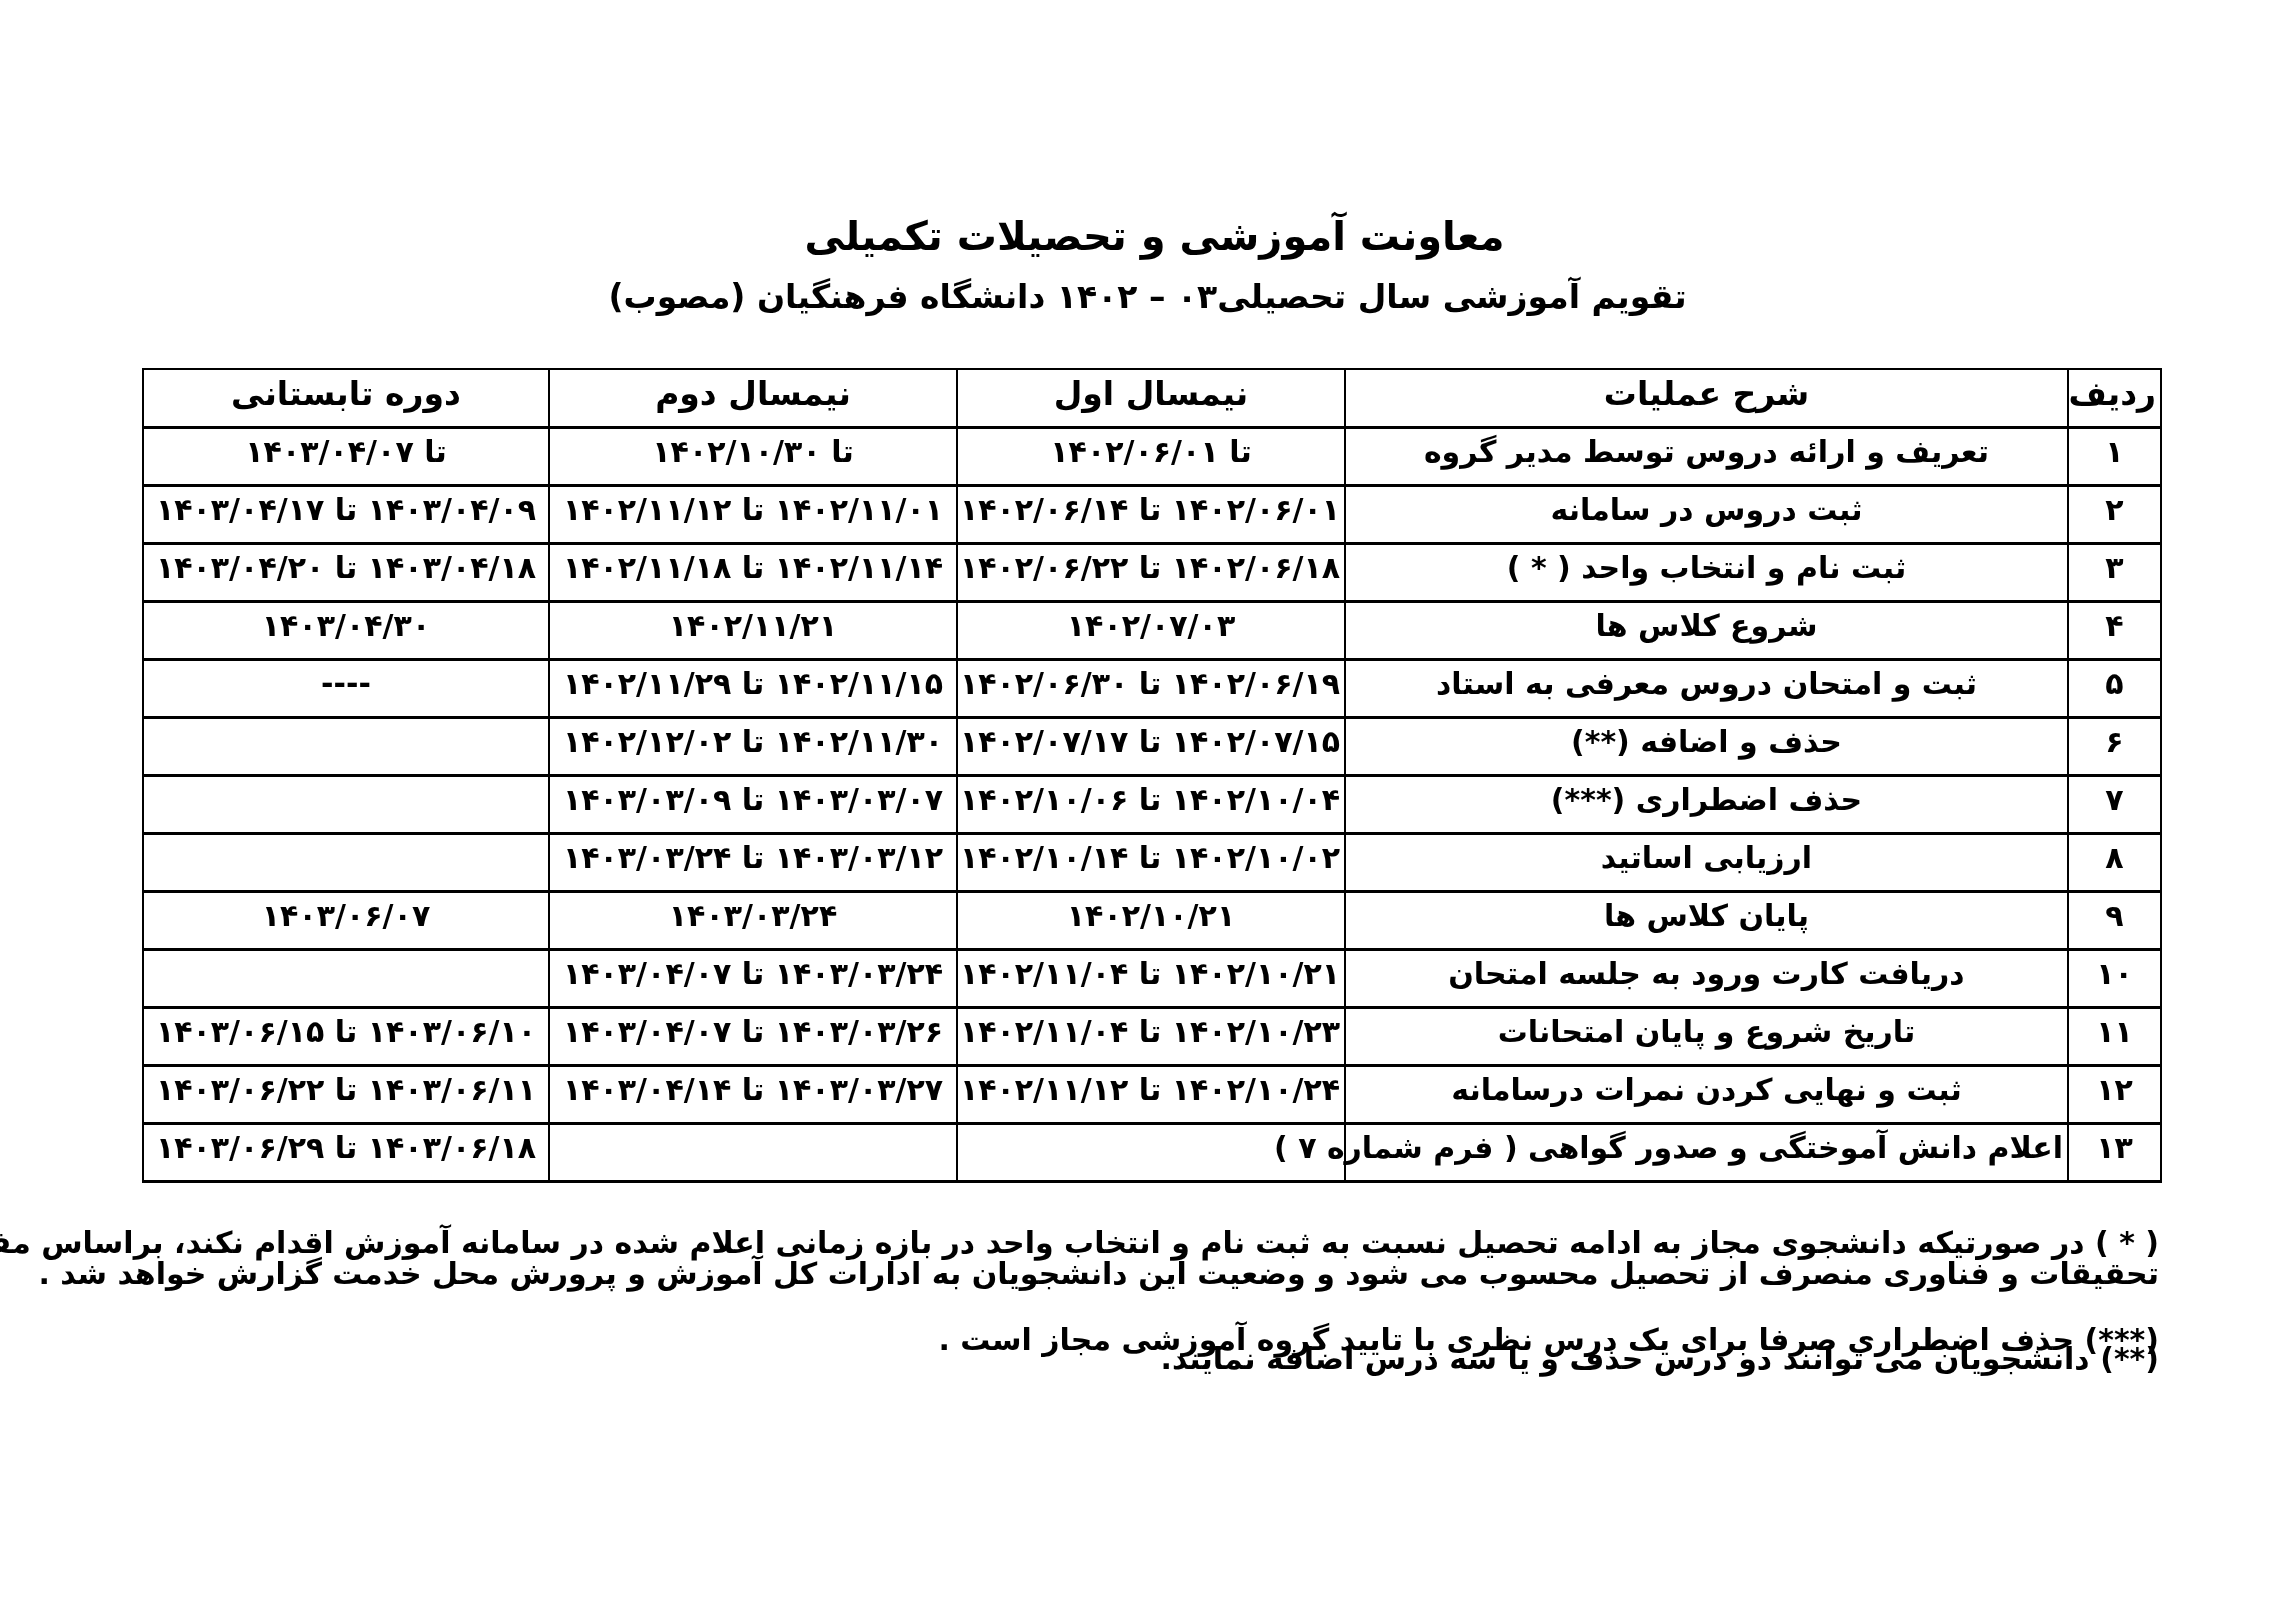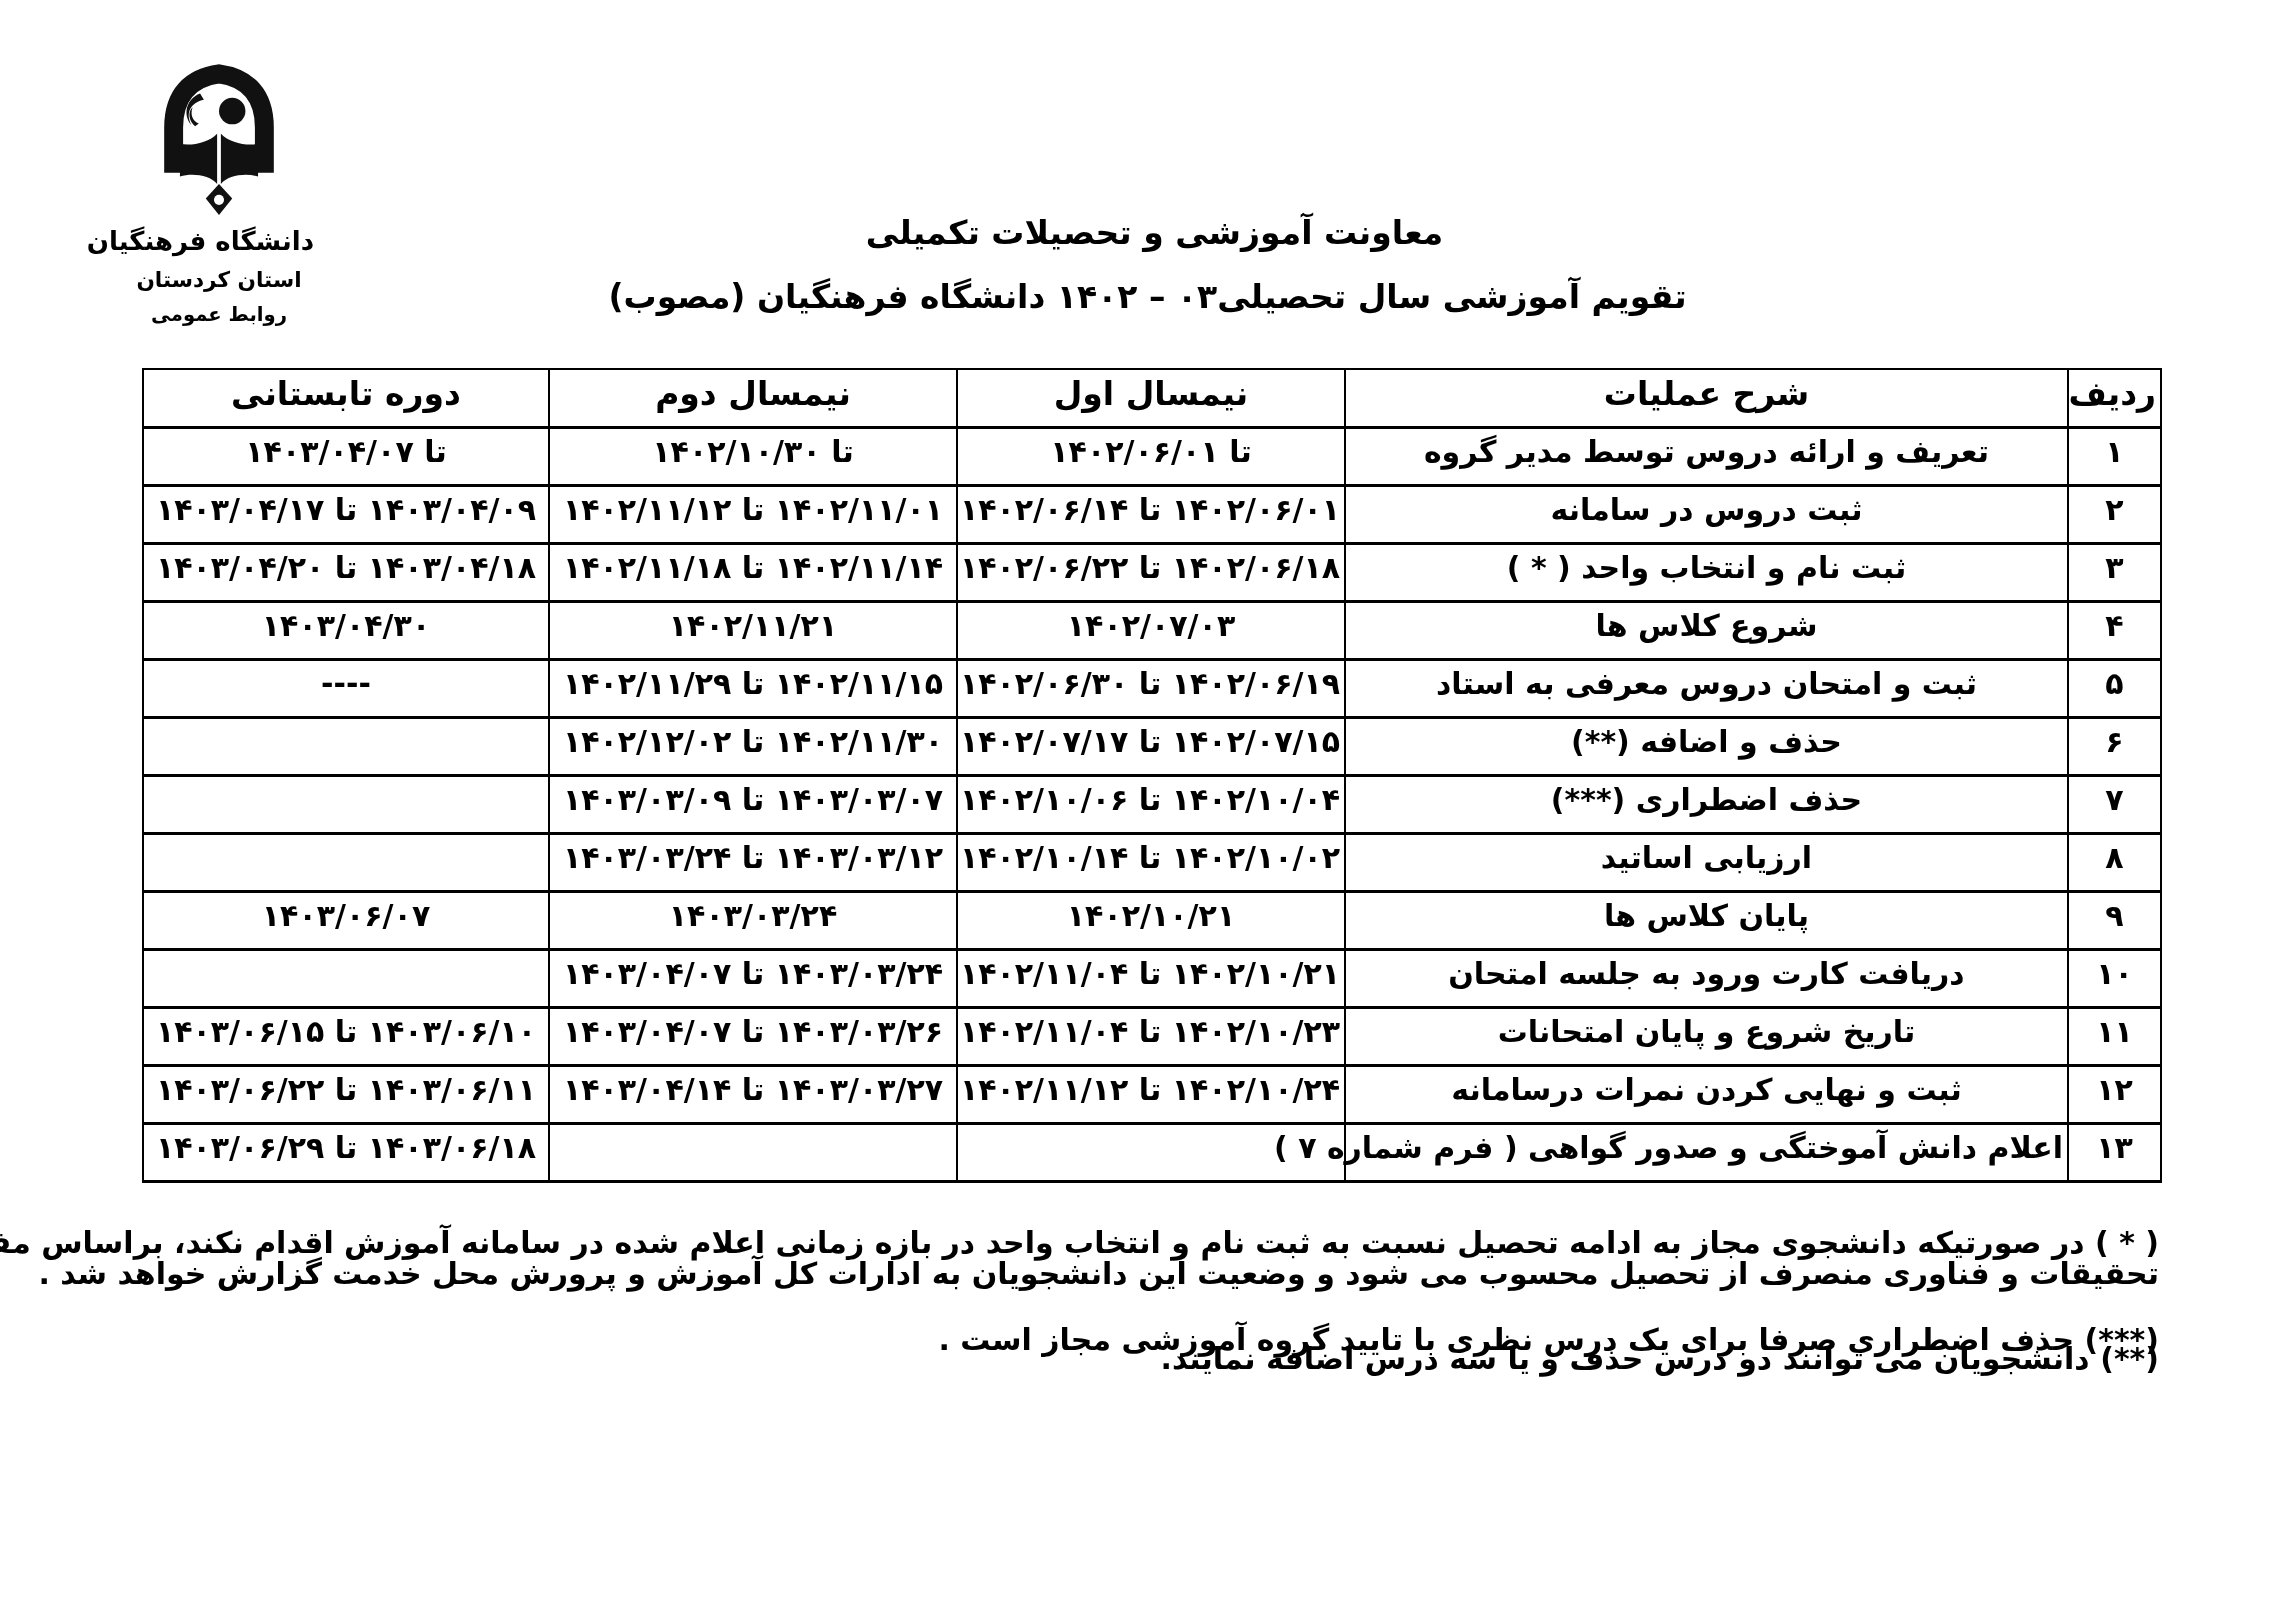--- a/index.html
+++ b/index.html
@@ -20,21 +20,21 @@
   .logo-name  { font-size:26px; font-weight:bold; margin-top:9.2px; white-space:nowrap; }
   .logo-prov  { font-size:21.6px; font-weight:bold; margin-top:10.5px; white-space:nowrap; }
   .logo-dept  { font-size:19.6px; font-weight:bold; margin-top:11.8px; white-space:nowrap; }
 
   
   .title-line {
     position:absolute; left:0; width:100%;
     text-align:center; font-weight:bold; white-space:nowrap;
   }
   .t1 { top:148px; font-size:36px; }
-  .t2 { top:213px; font-size:33px;padding-left:14px; }
+  .t2 { top:213px; font-size:40px;padding-left:14px; }
   .t3 { top:277px; font-size:33px; }
 
   
   table.cal {
     position:absolute; top:368px; right:133px;
     width:2018px; table-layout:fixed;
     border-collapse:collapse; direction:rtl;
     font-weight:bold;
   }
   table.cal th, table.cal td {
@@ -57,41 +57,20 @@
   .f1 { top:1225px; }
   .f2 { top:1256px; }
   .f3 { top:1341px; }
   .f4 { top:1322px; }
 </style>
 </head>
 <body>
 
 <div class="page">
 
-  <div class="logo">
-    <svg viewBox="0 0 200 240" aria-hidden="true">
-
-      <path d="M28 172 L28 100 C28 47 56 21 100 15 C144 21 172 47 172 100 L172 172" fill="none" stroke="#111" stroke-width="30"></path>
-
-      <circle cx="121" cy="74" r="21" fill="#111"></circle>
-
-      <path d="M70 46 C48 54 42 80 56 96 C46 76 56 60 76 56 Z" fill="#111"></path>
-      <path d="M62 98 C52 90 50 76 58 68 C54 80 58 90 68 94 Z" fill="#111"></path>
-
-      <path d="M97 110 C84 124 56 130 38 126 L38 178 C58 172 86 176 97 190 Z" fill="#111"></path>
-
-      <path d="M103 110 C116 124 144 130 162 126 L162 178 C142 172 114 176 103 190 Z" fill="#111"></path>
-
-      <path d="M100 190 L79 213 L100 239 L121 213 Z" fill="#111"></path>
-      <circle cx="100" cy="215" r="8" fill="#fff"></circle>
-    </svg>
-    <div class="logo-name">دانشگاه فرهنگیان</div>
-    <div class="logo-prov">استان کردستان</div>
-    <div class="logo-dept">روابط عمومی</div>
-  </div>
 
   <div class="title-line t2">معاونت آموزشی و تحصیلات تکمیلی</div>
   <div class="title-line t3">تقویم آموزشی سال تحصیلی۰۳ – ۱۴۰۲ دانشگاه فرهنگیان (مصوب)</div>
 
   <table class="cal">
     <colgroup>
       <col style="width:93px">
       <col style="width:723px">
       <col style="width:388px">
       <col style="width:408px">

